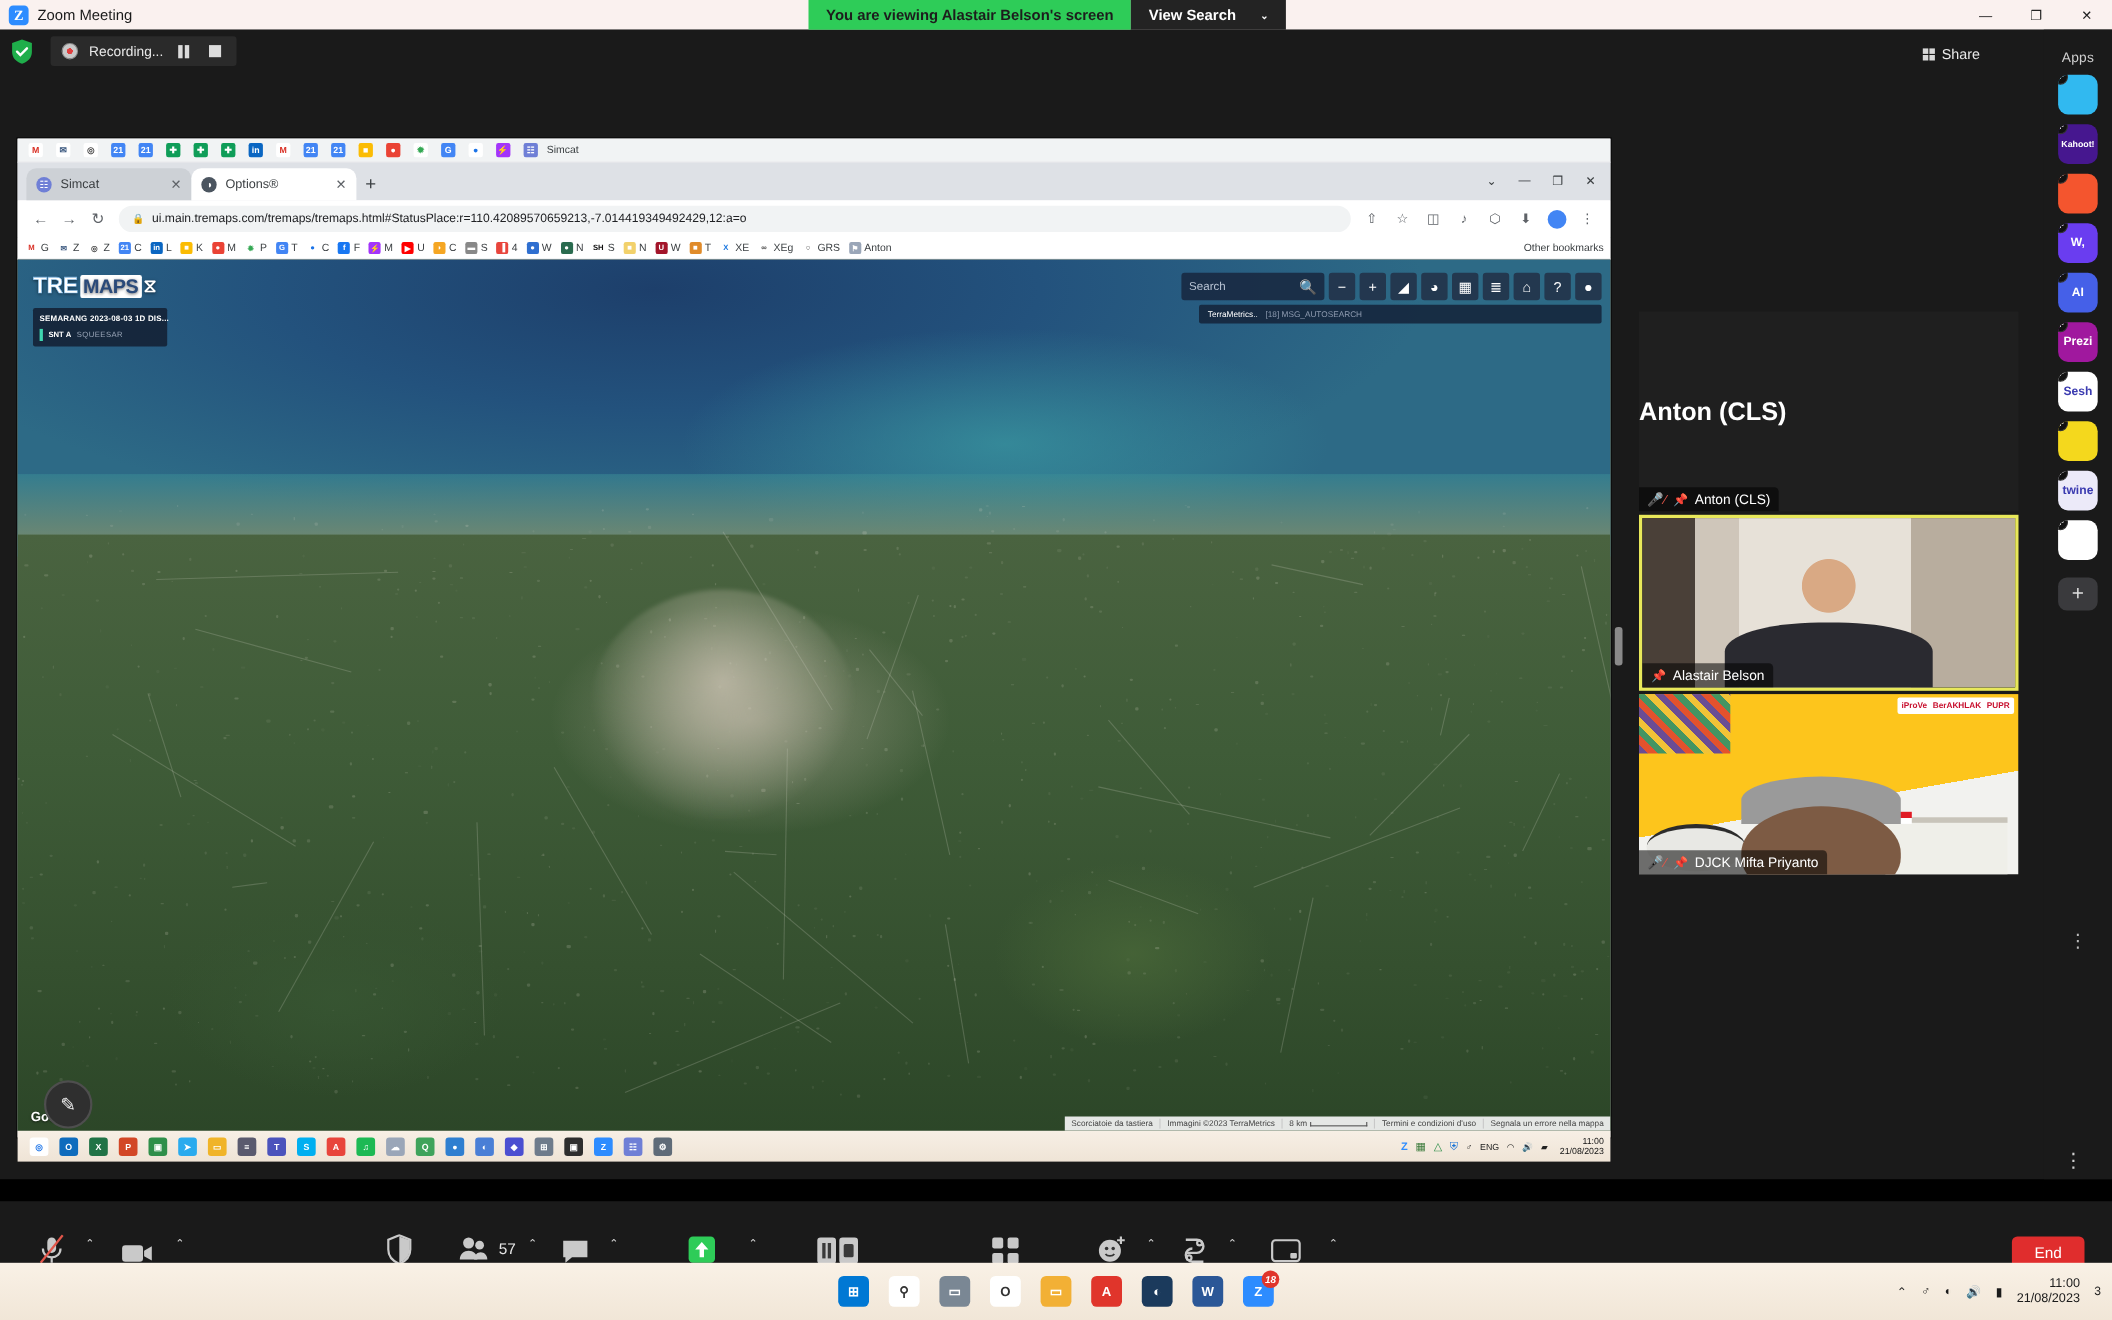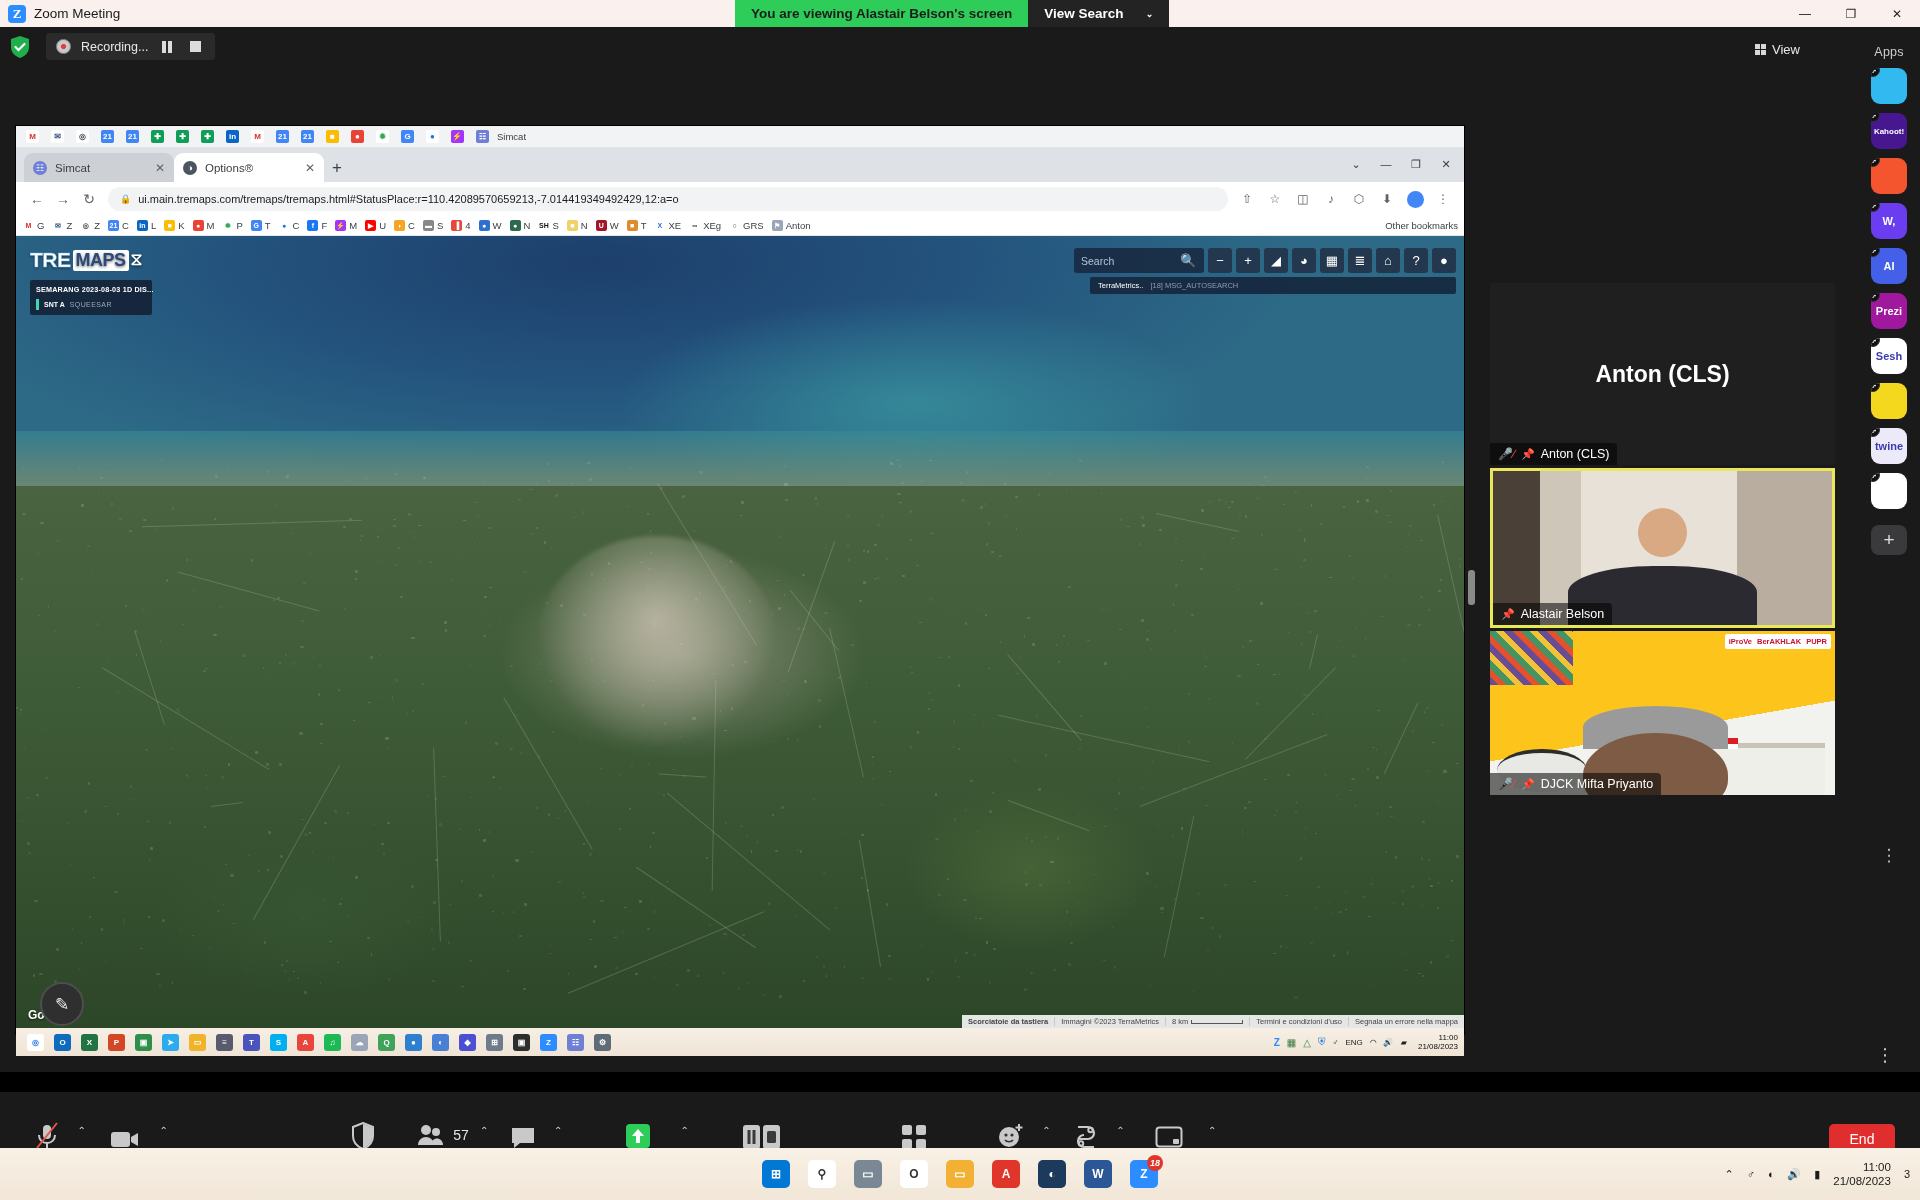--- a/index.html
+++ b/index.html
@@ -207,21 +207,21 @@
   }
   .autosearch .dim{ color:#8e9bb0; }
 
   .gmark{ position:absolute; left:12px; bottom:6px; color:#fff; font-size:12px; font-weight:bold;
           text-shadow:0 1px 2px rgba(0,0,0,.6); }
   .map-attr{
     position:absolute; right:0; bottom:0; height:13px; background:rgba(245,245,245,.92);
     display:flex; align-items:center; gap:0; font-size:7.5px; color:#444;
   }
   .map-attr span{ padding:0 6px; border-left:1px solid #c8c8c8; white-space:nowrap; }
-  .map-attr span:first-child{ border-left:none;font-weight:bold; }
+  .map-attr span:first-child{ border-left:none; }
   .scalebar{ display:inline-block; width:52px; height:4px; border:1px solid #555; border-top:none; margin-left:3px; vertical-align:middle;}
 
   
   #share-handle{
     position:absolute; left:1468px; top:570px; width:7px; height:35px; background:#8a8a8a; border-radius:3px;
   }
 
   
   .inner-taskbar{
     height:28px; background:linear-gradient(180deg,#f7efe5,#efe4d6); display:flex; align-items:center;
@@ -244,21 +244,21 @@
     position:absolute; left:1490px; top:283px; width:345px;
   }
   .tile{ position:relative; width:345px; background:#1f1f1f; overflow:hidden; }
   .tile .namebar{
     position:absolute; left:0; bottom:0; height:22px; background:rgba(0,0,0,.55);
     display:flex; align-items:center; gap:6px; padding:0 8px; color:#fff; font-size:12.5px;
     border-radius:0 4px 0 0;
   }
   .mic-off{ color:#e2564a; font-size:12px; position:relative; }
   .pin-ico{ color:#fff; font-size:11px; }
-  .tile.avatar-tile{ height:182px; display:flex; align-items:center; justify-content:center; }
+  .tile.avatar-tile{ height:182px; display:flex; align-items:center; justify-content:flex-start; }
   .tile.avatar-tile .bigname{ color:#fff; font-size:23px; font-weight:bold; }
   .tile.speaking{ border:3px solid #e8e85a; height:160px; }
   .tile.video{ height:160px; }
 
   .vid-alastair{
     width:100%; height:100%;
     background:
       radial-gradient(circle 40px at 50% 40%, #d9a984 0 60%, rgba(217,169,132,0) 62%),
       linear-gradient(90deg,#4a4038 0 14%, #cfc6ba 14% 26%, #e7e1d8 26% 72%, #b8ad9e 72% 100%);
     position:relative;
@@ -383,21 +383,21 @@
   </div>
 </div>
 
 <div id="view-btn">
   <span class="grid4">
       <i></i>
       <i></i>
       <i></i>
       <i></i>
     </span>
-  <span>View</span>
+  <span>Share</span>
 </div>
 
 <div id="apps-rail">
   <div class="apps-title">Apps</div>
   <div id="apps-list">
       <div class="app-ic" style="background: rgb(49, 185, 240);">
         <span class="plus-badge">+</span>
         <span style="color: rgb(255, 255, 255); font-size: 11px;"></span>
       </div>
       <div class="app-ic" style="background: rgb(70, 23, 143);">

